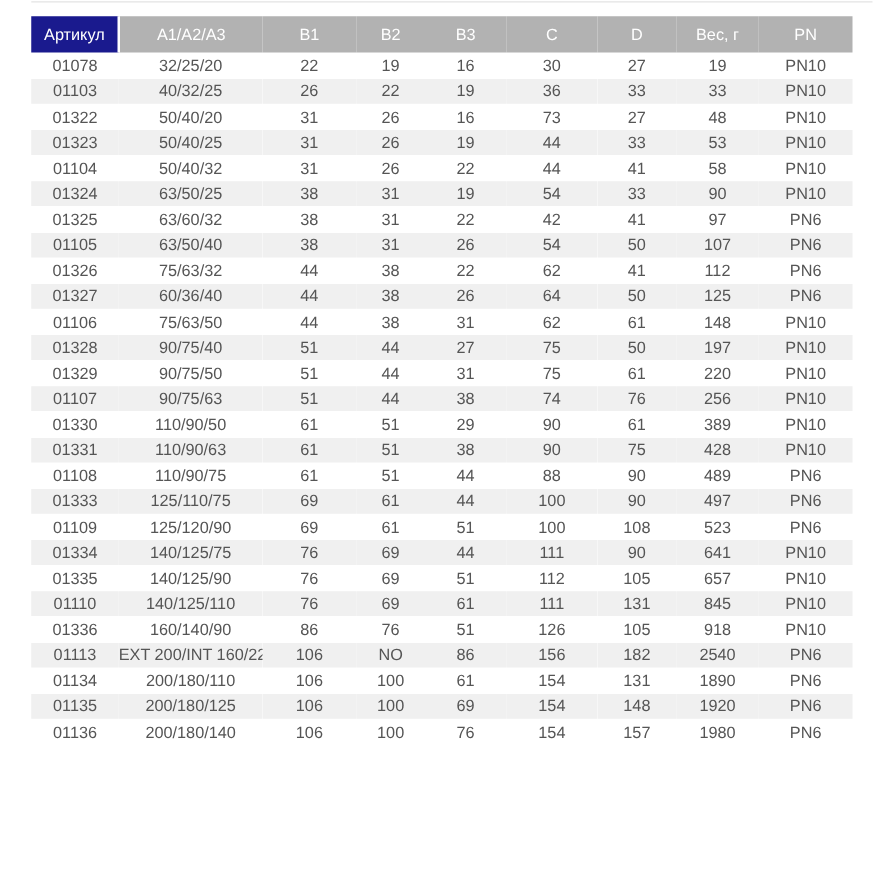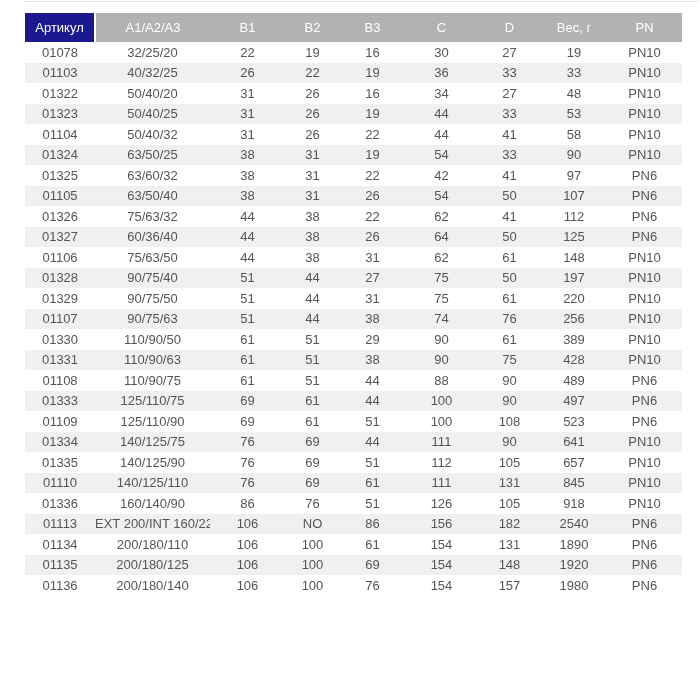--- a/index.html
+++ b/index.html
@@ -94,21 +94,21 @@
         <td>33</td>
         <td>33</td>
         <td>PN10</td>
       </tr>
       <tr>
         <td>01322</td>
         <td>50/40/20</td>
         <td>31</td>
         <td>26</td>
         <td>16</td>
-        <td>34</td>
+        <td>73</td>
         <td>27</td>
         <td>48</td>
         <td>PN10</td>
       </tr>
       <tr>
         <td>01323</td>
         <td>50/40/25</td>
         <td>31</td>
         <td>26</td>
         <td>19</td>
@@ -266,21 +266,21 @@
         <td>69</td>
         <td>61</td>
         <td>44</td>
         <td>100</td>
         <td>90</td>
         <td>497</td>
         <td>PN6</td>
       </tr>
       <tr>
         <td>01109</td>
-        <td>125/110/90</td>
+        <td>125/120/90</td>
         <td>69</td>
         <td>61</td>
         <td>51</td>
         <td>100</td>
         <td>108</td>
         <td>523</td>
         <td>PN6</td>
       </tr>
       <tr>
         <td>01334</td>

